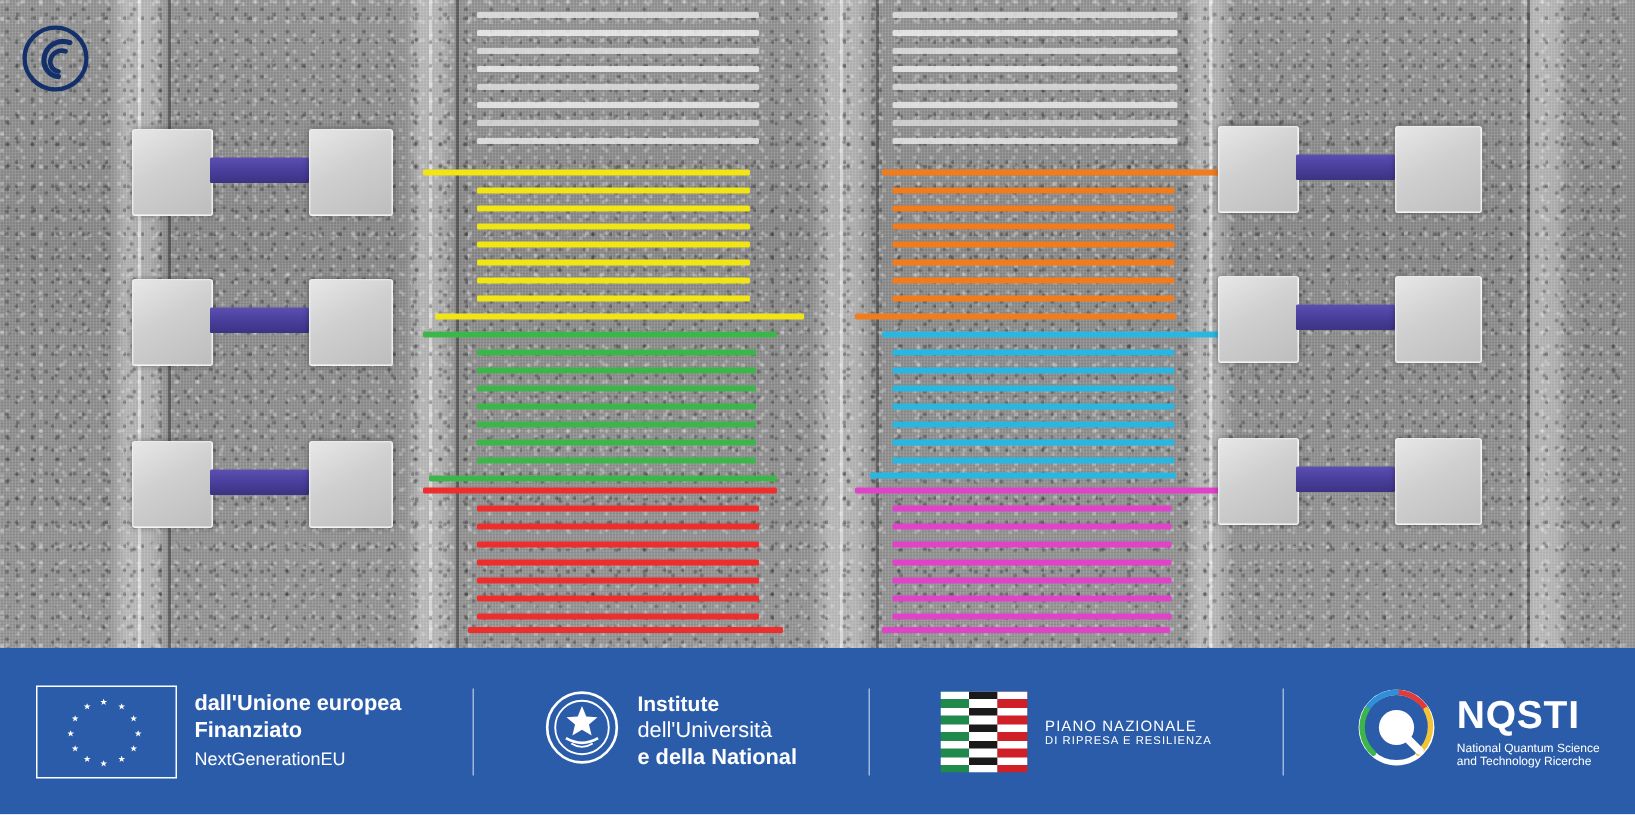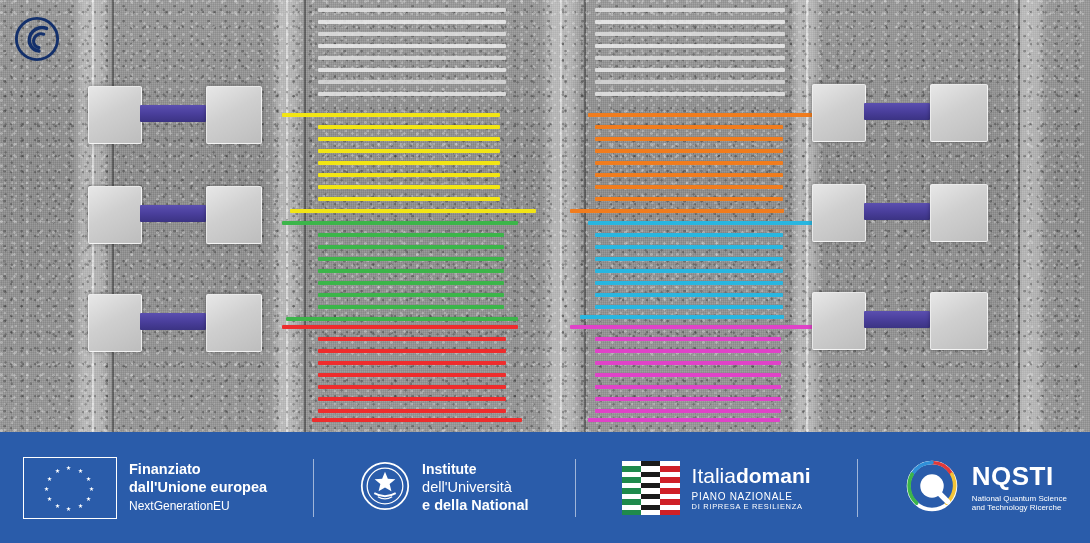--- a/index.html
+++ b/index.html
@@ -344,22 +344,22 @@
           <div class="eu-star" style="left:62px; top:39px;"></div>
           <div class="eu-star" style="left:54px; top:46px;"></div>
           <div class="eu-star" style="left:42px; top:49px;"></div>
           <div class="eu-star" style="left:31px; top:46px;"></div>
           <div class="eu-star" style="left:23px; top:39px;"></div>
           <div class="eu-star" style="left:20px; top:29px;"></div>
           <div class="eu-star" style="left:23px; top:19px;"></div>
           <div class="eu-star" style="left:31px; top:11px;"></div>
         </div>
         <div class="eu-label">
+          <div class="t1">dall'Unione europea</div>
           <div class="t1">Finanziato</div>
-          <div class="t1">dall'Unione europea</div>
           <div class="t2">NextGenerationEU</div>
         </div>
       </div>
 
       <div class="divider"></div>
 
       <div class="f-item">
         <span>
           <svg viewBox="0 0 56 56" width="50" height="50" aria-hidden="true">
             <circle cx="28" cy="28" r="26" fill="none" stroke="#ffffff" stroke-width="2"></circle>
@@ -396,21 +396,20 @@
           </div>
           <div class="s" style="background:#cf2027;">
             <i style="top:0;  background:#ffffff;"></i>
             <i style="top:11px; background:#ffffff;"></i>
             <i style="top:22px; background:#ffffff;"></i>
             <i style="top:33px; background:#ffffff;"></i>
             <i style="top:44px; background:#ffffff;"></i>
           </div>
         </div>
         <div class="italia-label">
-          <div class="i1"><span>Italia</span><b>domani</b></div>
           <div class="i2">PIANO NAZIONALE</div>
           <div class="i3">DI RIPRESA E RESILIENZA</div>
         </div>
       </div>
 
       <div class="divider"></div>
 
       <div class="f-item">
         <span>
           <svg viewBox="0 0 62 62" width="56" height="56" aria-hidden="true">

